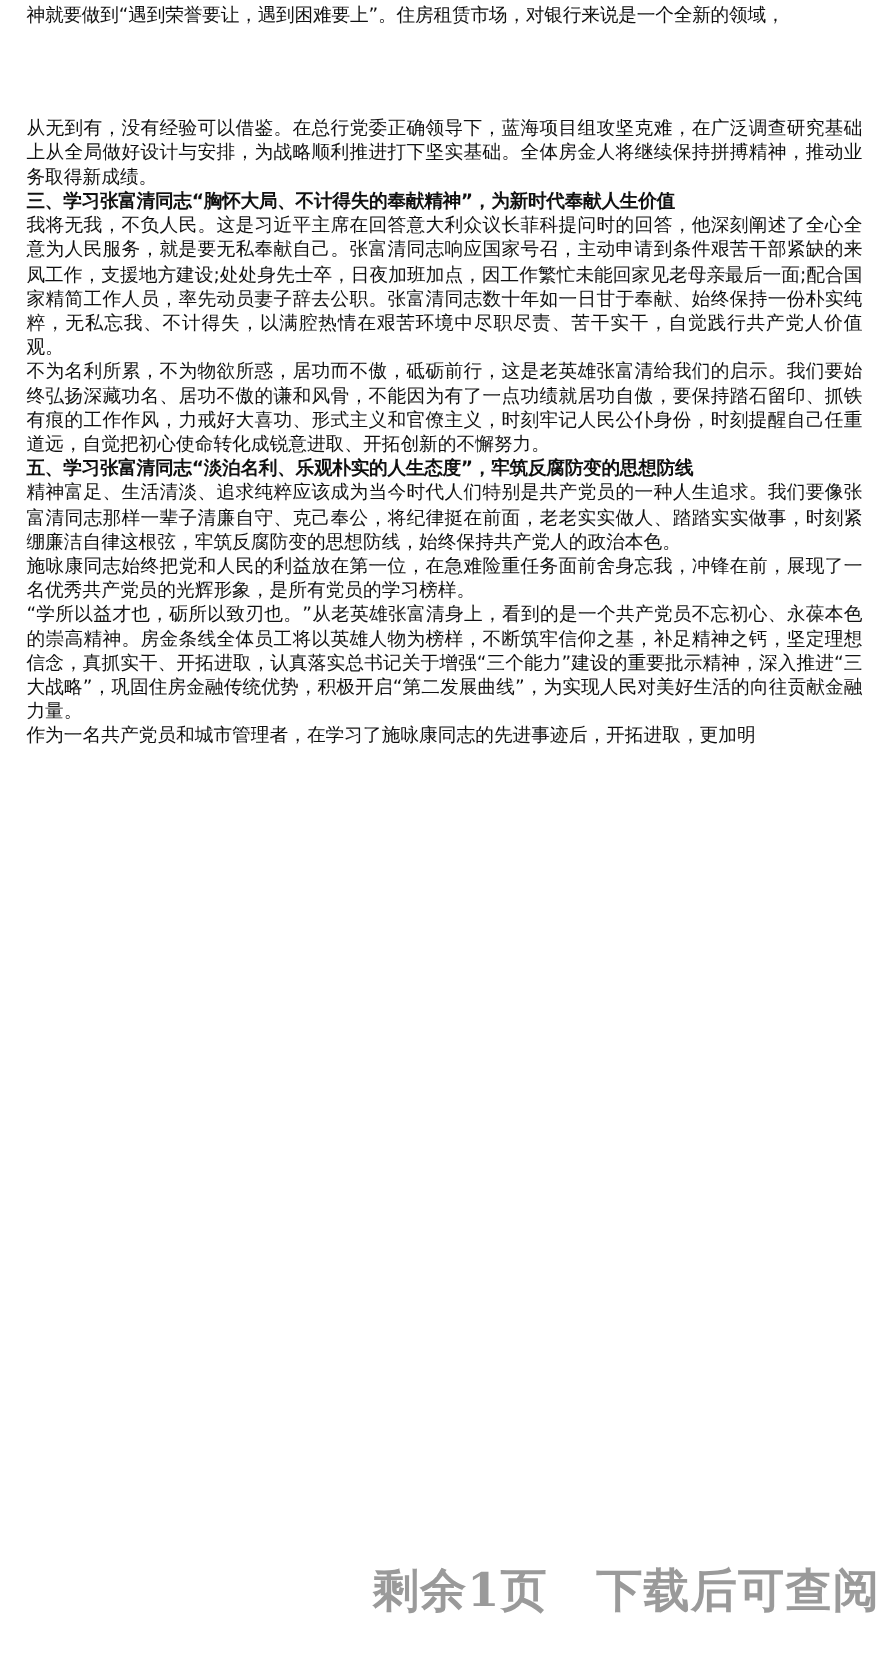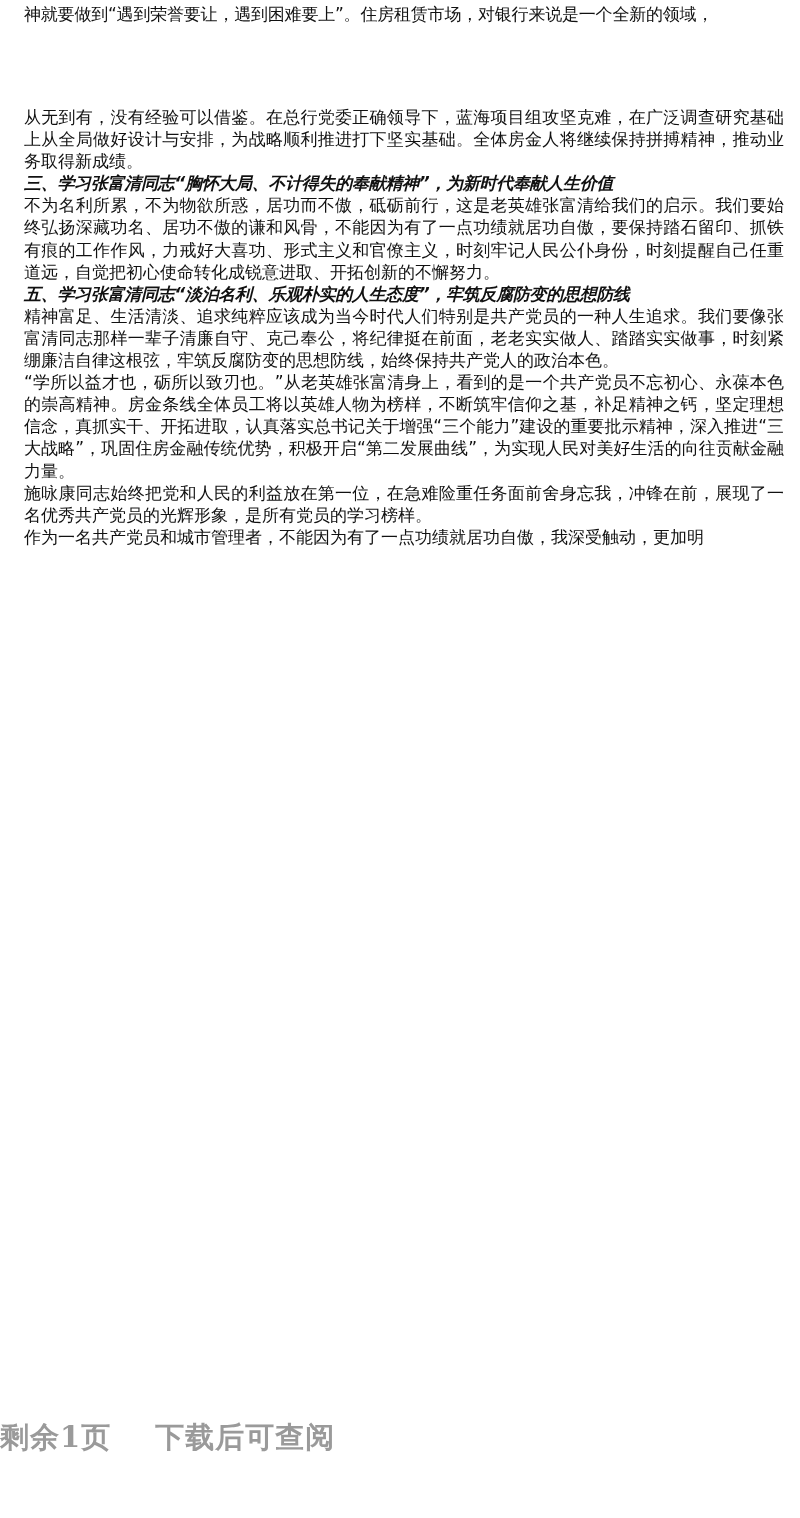--- a/index.html
+++ b/index.html
@@ -4,40 +4,41 @@
 <style>
   html, body { margin: 0; padding: 0; background: #ffffff; }
   body { width: 800px; height: 1518px; position: relative; overflow: hidden;
          font-family: "DejaVu Sans", "Liberation Sans", sans-serif; color: #111; }
   .page { position: absolute; left: 0; top: 0; width: 716px; height: 1518px; }
   .top-line { position: absolute; left: 24px; top: 2px; width: 760px;
               font-size: 17px; line-height: 24px; white-space: nowrap; letter-spacing: -0.2px; }
   .body-text { position: absolute; left: 24px; top: 94px; width: 760px;
                font-size: 17px; line-height: 22.1px; margin-top: 12px; }
   .para { margin: 0; text-align: justify; text-justify: inter-character; }
-  .heading { margin: 0; font-weight: bold; white-space: nowrap; letter-spacing: -0.3px; font-style: italic; }
-  .remaining { position: absolute; left: 0; top: 1418px; width: 800px; text-align: left;
+  .heading { margin: 0; font-weight: bold; white-space: nowrap; letter-spacing: -0.3px; }
+  .remaining { position: absolute; left: 0; top: 1418px; width: 800px; text-align: right;
                font-family: "DejaVu Serif", "Liberation Serif", serif; font-weight: bold;
-               font-size: 29px; color: #9a9a9a; letter-spacing: 1px; }
+               font-size: 42px; color: #9a9a9a; letter-spacing: 1px; }
   .remaining span { display: inline-block; }
   .remaining .gap { width: 44px; }
 </style>
 </head>
 <body>
 
 <div class="page">
   <div class="top-line">神就要做到“遇到荣誉要让，遇到困难要上”。住房租赁市场，对银行来说是一个全新的领域，</div>
 
   <div class="body-text">
     <p class="para">从无到有，没有经验可以借鉴。在总行党委正确领导下，蓝海项目组攻坚克难，在广泛调查研究基础上从全局做好设计与安排，为战略顺利推进打下坚实基础。全体房金人将继续保持拼搏精神，推动业务取得新成绩。</p>
     <p class="heading">三、学习张富清同志“胸怀大局、不计得失的奉献精神”，为新时代奉献人生价值</p>
+    <p class="para">我将无我，不负人民。这是习近平主席在回答意大利众议长菲科提问时的回答，他深刻阐述了全心全意为人民服务，就是要无私奉献自己。张富清同志响应国家号召，主动申请到条件艰苦干部紧缺的来凤工作，支援地方建设;处处身先士卒，日夜加班加点，因工作繁忙未能回家见老母亲最后一面;配合国家精简工作人员，率先动员妻子辞去公职。张富清同志数十年如一日甘于奉献、始终保持一份朴实纯粹，无私忘我、不计得失，以满腔热情在艰苦环境中尽职尽责、苦干实干，自觉践行共产党人价值观。</p>
     <p class="para">不为名利所累，不为物欲所惑，居功而不傲，砥砺前行，这是老英雄张富清给我们的启示。我们要始终弘扬深藏功名、居功不傲的谦和风骨，不能因为有了一点功绩就居功自傲，要保持踏石留印、抓铁有痕的工作作风，力戒好大喜功、形式主义和官僚主义，时刻牢记人民公仆身份，时刻提醒自己任重道远，自觉把初心使命转化成锐意进取、开拓创新的不懈努力。</p>
     <p class="heading">五、学习张富清同志“淡泊名利、乐观朴实的人生态度”，牢筑反腐防变的思想防线</p>
     <p class="para">精神富足、生活清淡、追求纯粹应该成为当今时代人们特别是共产党员的一种人生追求。我们要像张富清同志那样一辈子清廉自守、克己奉公，将纪律挺在前面，老老实实做人、踏踏实实做事，时刻紧绷廉洁自律这根弦，牢筑反腐防变的思想防线，始终保持共产党人的政治本色。</p>
+    <p class="para">施咏康同志始终把党和人民的利益放在第一位，在急难险重任务面前舍身忘我，冲锋在前，展现了一名优秀共产党员的光辉形象，是所有党员的学习榜样。</p>
     <p class="para">“学所以益才也，砺所以致刃也。”从老英雄张富清身上，看到的是一个共产党员不忘初心、永葆本色的崇高精神。房金条线全体员工将以英雄人物为榜样，不断筑牢信仰之基，补足精神之钙，坚定理想信念，真抓实干、开拓进取，认真落实总书记关于增强“三个能力”建设的重要批示精神，深入推进“三大战略”，巩固住房金融传统优势，积极开启“第二发展曲线”，为实现人民对美好生活的向往贡献金融力量。</p>
-    <p class="para">施咏康同志始终把党和人民的利益放在第一位，在急难险重任务面前舍身忘我，冲锋在前，展现了一名优秀共产党员的光辉形象，是所有党员的学习榜样。</p>
-    <p class="para">作为一名共产党员和城市管理者，不能因为有了一点功绩就居功自傲，我深受触动，更加明</p>
+    <p class="para">作为一名共产党员和城市管理者，在学习了施咏康同志的先进事迹后，开拓进取，更加明</p>
   </div>
 
   <div class="remaining">
     <span>剩余1页</span><span class="gap"></span><span>下载后可查阅</span>
   </div>
 </div>
 
 </body></html>

